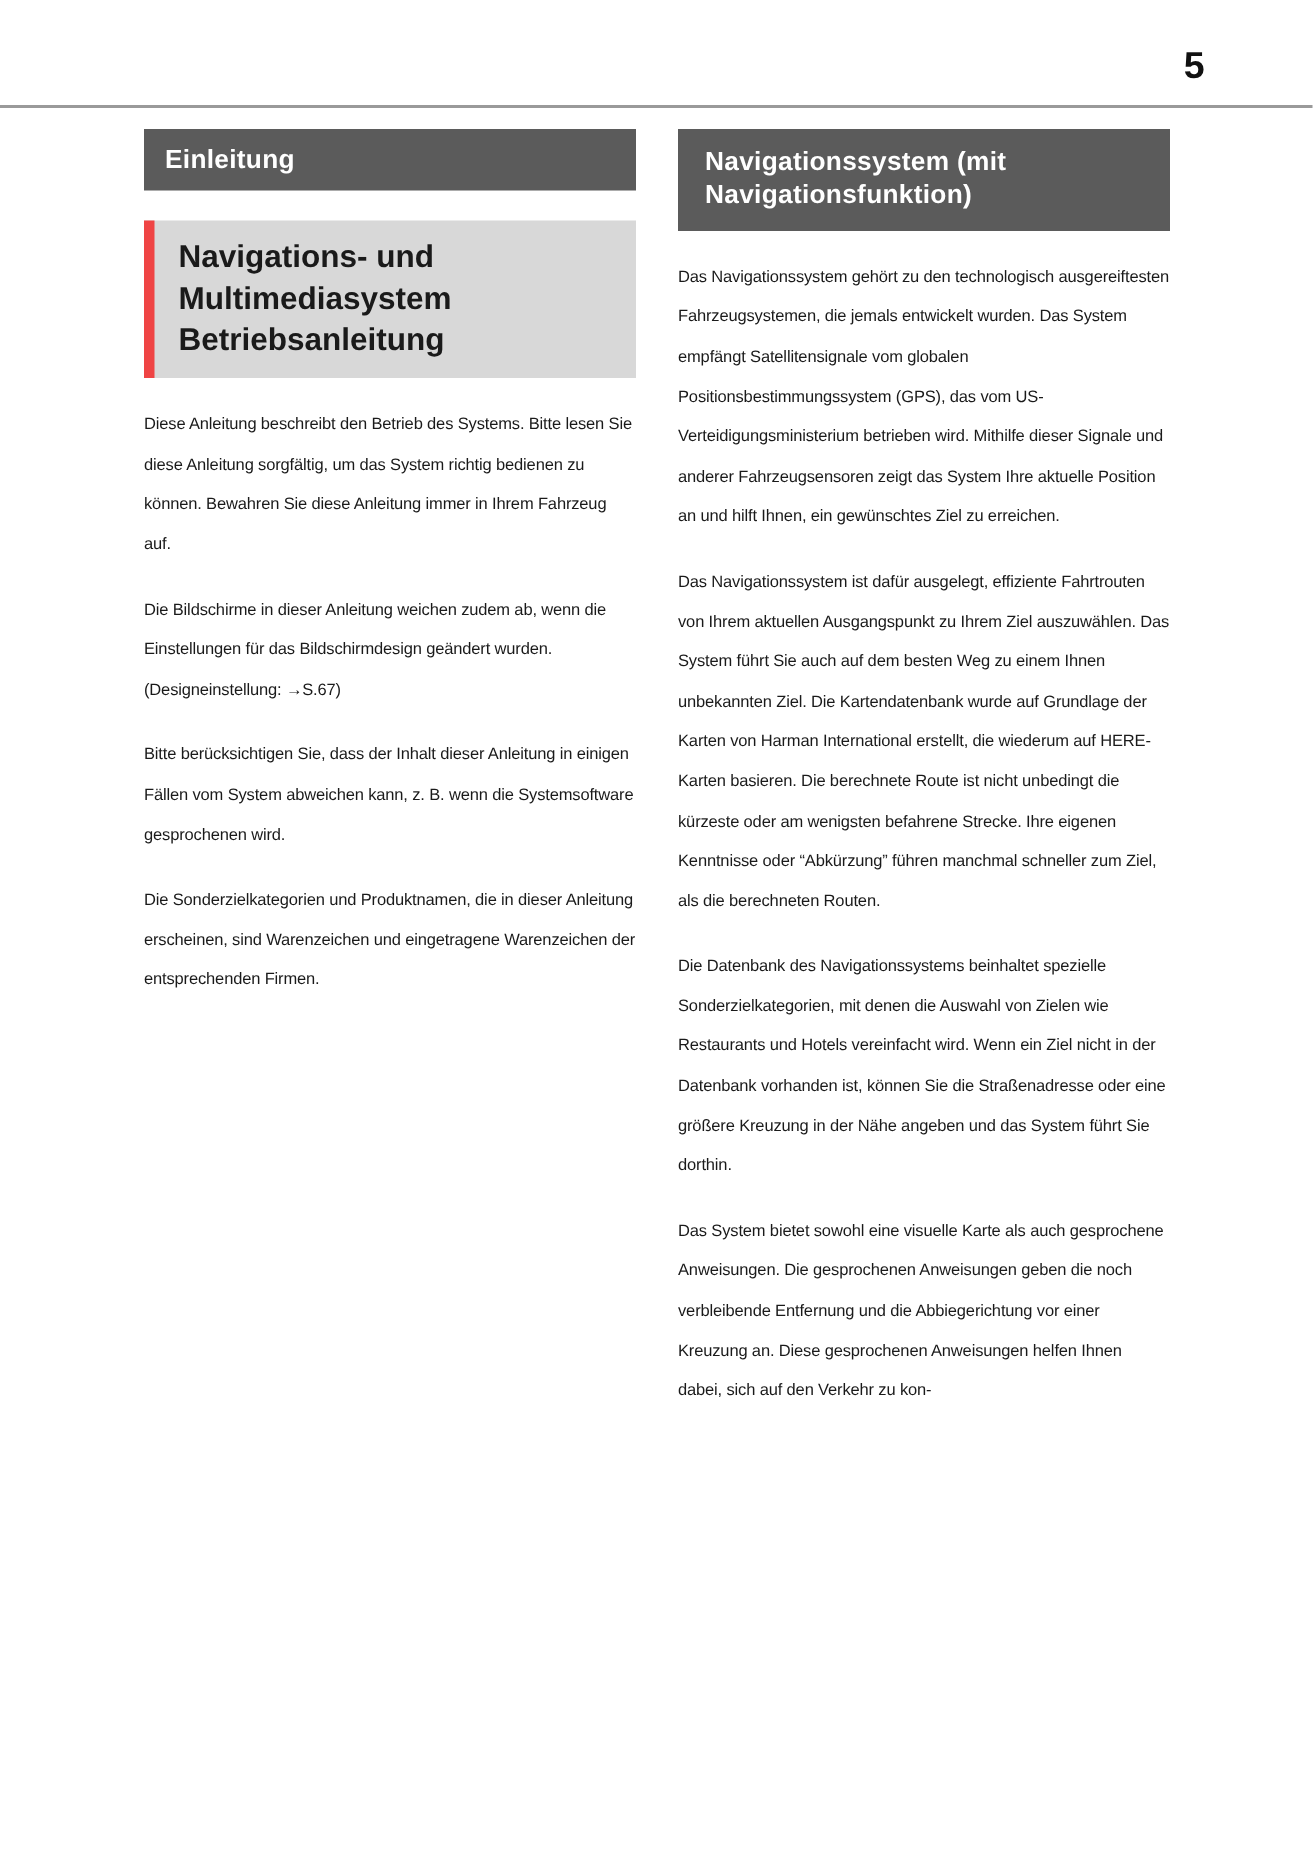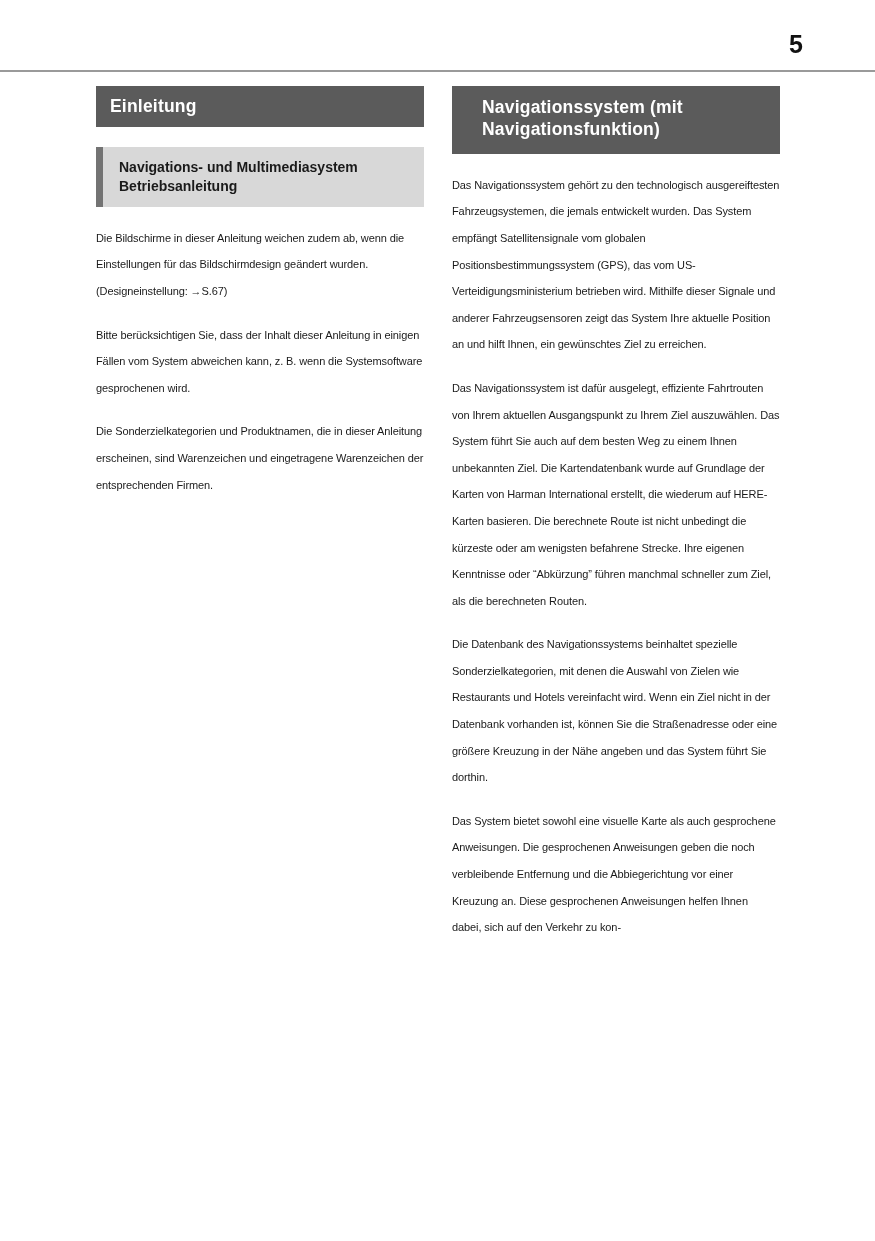--- a/index.html
+++ b/index.html
@@ -71,30 +71,30 @@
     background: #5b5b5b;
     color: #ffffff;
     font-size: 17.5px;
     font-weight: bold;
     letter-spacing: 0.2px;
     padding: 9px 28px 10px 14px;
     line-height: 1.28;
     box-sizing: border-box;
   }
   .heading-dark.two-line {
-    padding: 10px 14px 11px 30px;
+    padding: 10px 14px 11px 18px;
   }
   .heading-grey {
     background: #d8d8d8;
     color: #1a1a1a;
-    font-size: 14px;
+    font-size: 21px;
     font-weight: bold;
     line-height: 1.3;
     padding: 11px 12px 12px 16px;
-    border-left: 7px solid #737373;
+    border-left: 7px solid #ef4444;
     box-sizing: border-box;
   }
   .heading-underline {
     height: 2px;
     background: #5b5b5b;
     width: 100%;
   }
 
   .sp-after-heading-dark { height: 20px; }
   .sp-after-heading-grey { height: 18px; }
@@ -121,20 +121,21 @@
 
   <div class="columns">
 
     <div class="col col-left">
       <div class="heading-dark">Einleitung</div>
       <div class="sp-after-heading-dark"></div>
 
       <div class="heading-grey two-line">Navigations- und Multimediasystem Betriebsanleitung</div>
       <div class="sp-after-heading-grey"></div>
 
+      <p class="body">Diese Anleitung beschreibt den Betrieb des Systems. Bitte lesen Sie diese Anleitung sorgfältig, um das System richtig bedienen zu können. Bewahren Sie diese Anleitung immer in Ihrem Fahrzeug auf.</p>
       <p class="body">Die Bildschirme in dieser Anleitung weichen zudem ab, wenn die Einstellungen für das Bildschirmdesign geändert wurden. (Designeinstellung: →S.67)</p>
       <p class="body">Bitte berücksichtigen Sie, dass der Inhalt dieser Anleitung in einigen Fällen vom System abweichen kann, z. B. wenn die Systemsoftware gesprochenen wird.</p>
       <p class="body">Die Sonderzielkategorien und Produktnamen, die in dieser Anleitung erscheinen, sind Warenzeichen und eingetragene Warenzeichen der entsprechenden Firmen.</p>
     </div>
 
     <div class="col col-right">
       <div class="heading-dark two-line">Navigationssystem (mit Navigationsfunktion)</div>
       <div class="heading-underline"></div>
       <div class="sp-after-heading-dark-right"></div>
 

